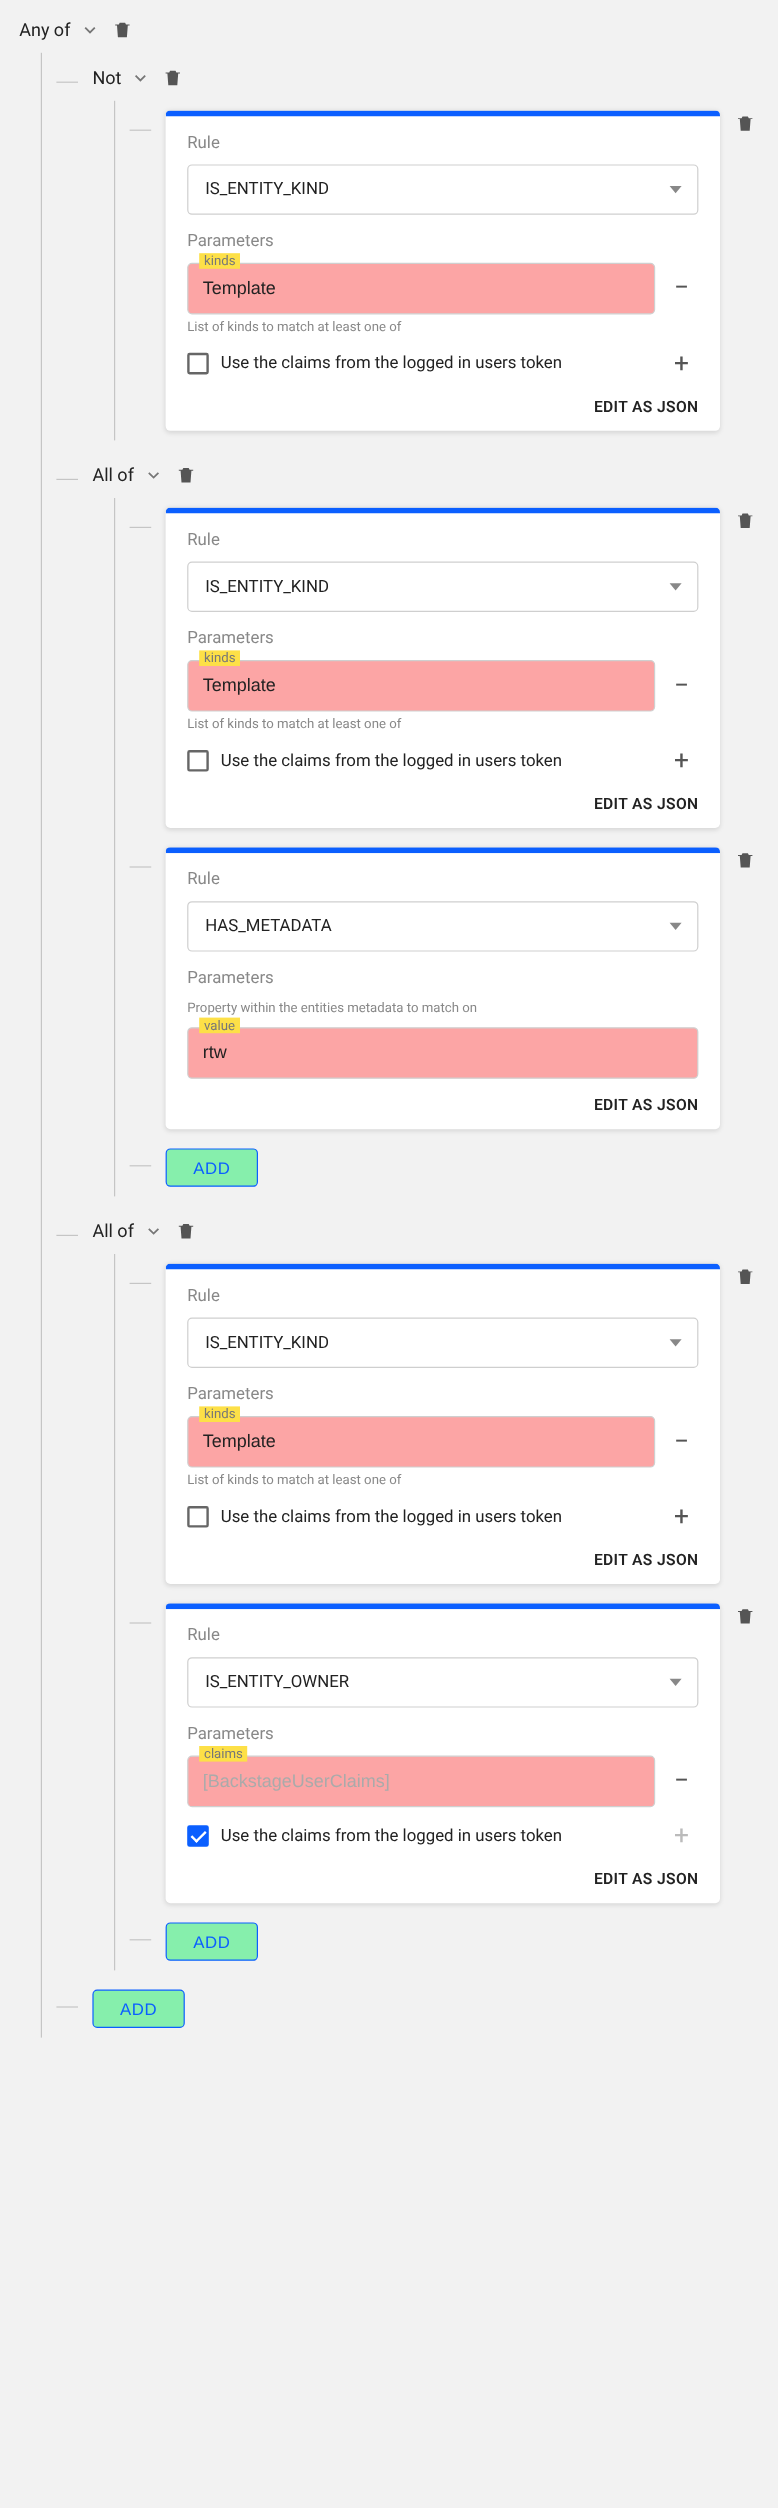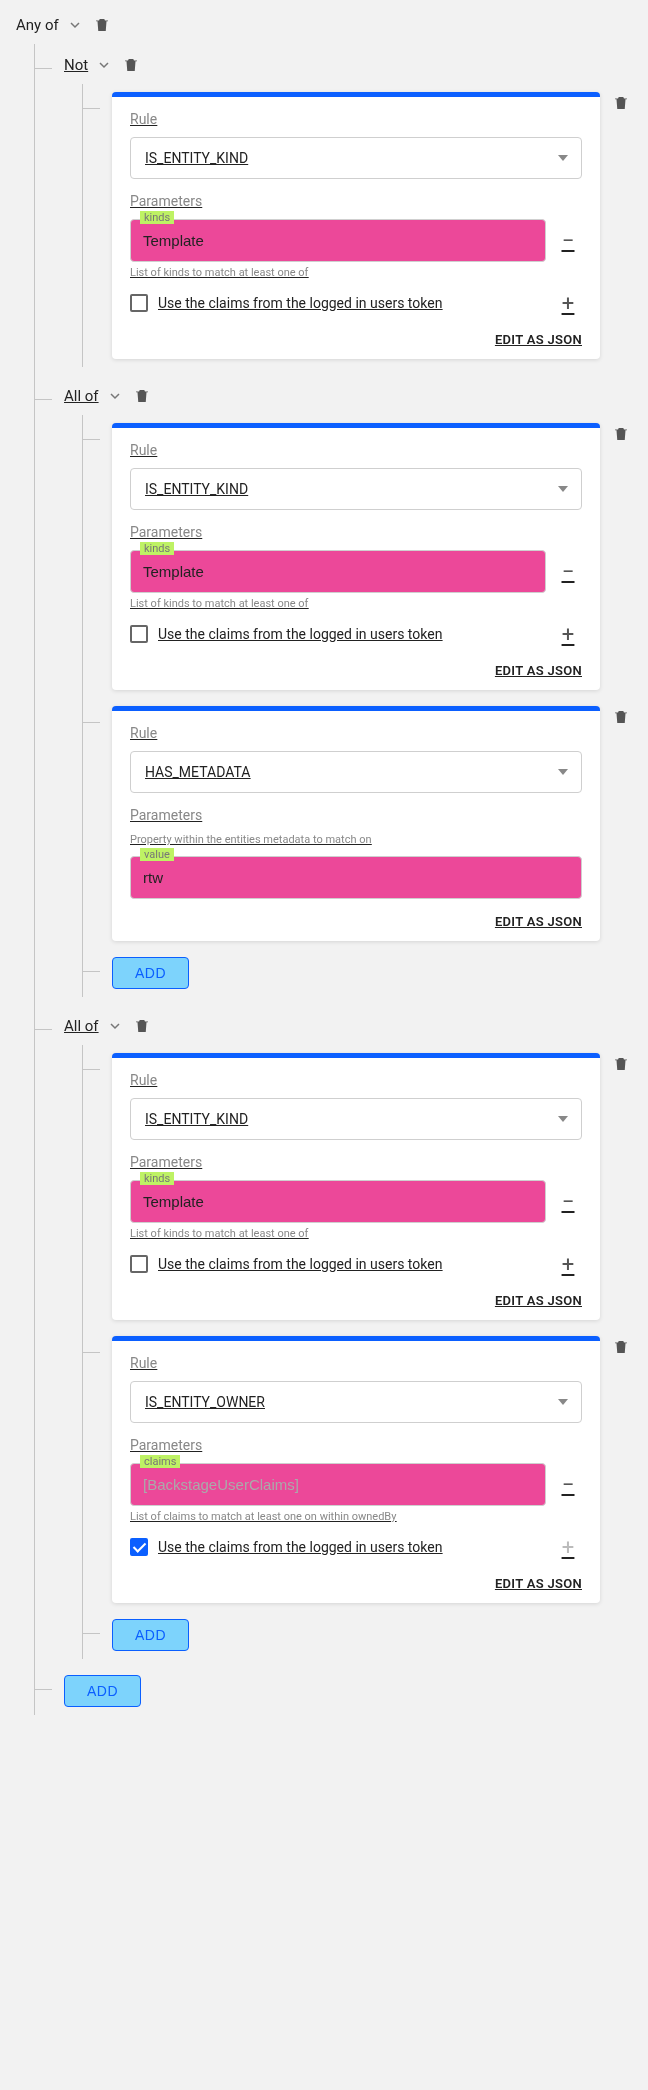--- a/index.html
+++ b/index.html
@@ -12,21 +12,21 @@
   color: #222;
 }
 .node { position: relative; }
 .node-header { display: flex; align-items: center; gap: 8px; padding: 2px 0 8px 0; }
 .op-label { font-size: 15px; color: #222; }
 .caret-btn { cursor: pointer; padding: 2px; display: inline-flex; }
 .caret-svg { width: 12px; height: 12px; }
 .trash-btn { cursor: pointer; padding: 2px; display: inline-flex; }
 .trash-svg { width: 18px; height: 18px; fill: #555; }
 
-.children { margin-left: 18px; padding-left: 18px; position: relative; text-decoration: underline; }
+.children { margin-left: 18px; padding-left: 31px; position: relative; }
 .children::before {
   content: ""; position: absolute; left: 0; top: 0; bottom: 0;
   width: 1px; background: #c5c5c5;
 }
 .child-row { position: relative; padding: 8px 0 8px 12px; }
 .child-row::before {
   content: ""; position: absolute; left: -18px; width: 18px; height: 1px;
   top: 24px; background: #c5c5c5;
 }
 
@@ -44,26 +44,26 @@
 .select-wrap { position: relative; margin-bottom: 14px; }
 .select-wrap::after {
   content: ""; position: absolute; right: 14px; top: 50%; margin-top: -3px;
   border-left: 5px solid transparent; border-right: 5px solid transparent;
   border-top: 6px solid #888;
 }
 .param-block { margin-bottom: 8px; }
 .field-row { display: flex; align-items: center; gap: 8px; margin-bottom: 2px; }
 .field-wrap { flex: 1; position: relative; }
 .field-legend {
-  position: absolute; top: -8px; left: 10px; background: #bef264; padding: 0 4px;
+  position: absolute; top: -8px; left: 10px; background: #fde047; padding: 0 4px;
   font-size: 11px; color: #777;
 }
 .text-input {
   width: 100%; border: 1px solid #cfcfcf; border-radius: 4px; padding: 12px 12px;
-  font-size: 15px; color: #222; background: #ec4899;
+  font-size: 15px; color: #222; background: #fca5a5;
 }
 .text-input::placeholder { color: #aaa; }
 .helper-text { font-size: 11px; color: #888; margin-top: 4px; margin-bottom: 10px; }
 
 .minus-btn {
   width: 28px; height: 28px; display: inline-flex; align-items: center; justify-content: center;
   cursor: pointer; font-size: 22px; color: #555; user-select: none;
 }
 .plus-btn {
   width: 28px; height: 28px; display: inline-flex; align-items: center; justify-content: center;
@@ -85,21 +85,21 @@
 
 .card-footer { text-align: right; margin-top: 14px; }
 .edit-json { font-size: 13px; font-weight: 600; letter-spacing: 0.3px; color: #222; cursor: pointer; }
 
 .add-btn-row { padding: 8px 0 8px 12px; position: relative; }
 .add-btn-row::before {
   content: ""; position: absolute; left: -18px; width: 18px; height: 1px;
   top: 22px; background: #c5c5c5;
 }
 .add-btn {
-  border: 1px solid #0b5fff; color: #0b5fff; background: #7dd3fc; border-radius: 4px;
+  border: 1px solid #0b5fff; color: #0b5fff; background: #86efac; border-radius: 4px;
   padding: 7px 22px; font-size: 14px; font-weight: 500; cursor: pointer; letter-spacing: 0.5px;
 }
 </style>
 </head>
 <body>
 
 <div class="node">
   <div class="node-header">
     <span class="op-label">Any of</span>
     <span class="caret-btn">
@@ -311,21 +311,20 @@
                   </div>
                 <div class="section-label">Parameters</div>
                 <div class="param-block">
                   <div class="field-row">
                     <div class="field-wrap">
                       <span class="field-legend">claims</span>
                       <input class="text-input" placeholder="[BackstageUserClaims]" style="">
                     </div>
                     <span class="minus-btn">−</span>
                   </div>
-                  <div class="helper-text">List of claims to match at least one on within ownedBy</div>
                 </div>
                 <div class="claims-row">
                   <span class="checkbox checked"></span>
                   <span class="claims-label">Use the claims from the logged in users token</span>
                   <span class="plus-btn disabled">+</span>
                 </div>
                 <div class="card-footer"><span class="edit-json">EDIT AS JSON</span></div>
               </div>
               <span class="trash-btn">
                 <svg class="trash-svg" viewBox="0 0 24 24">

